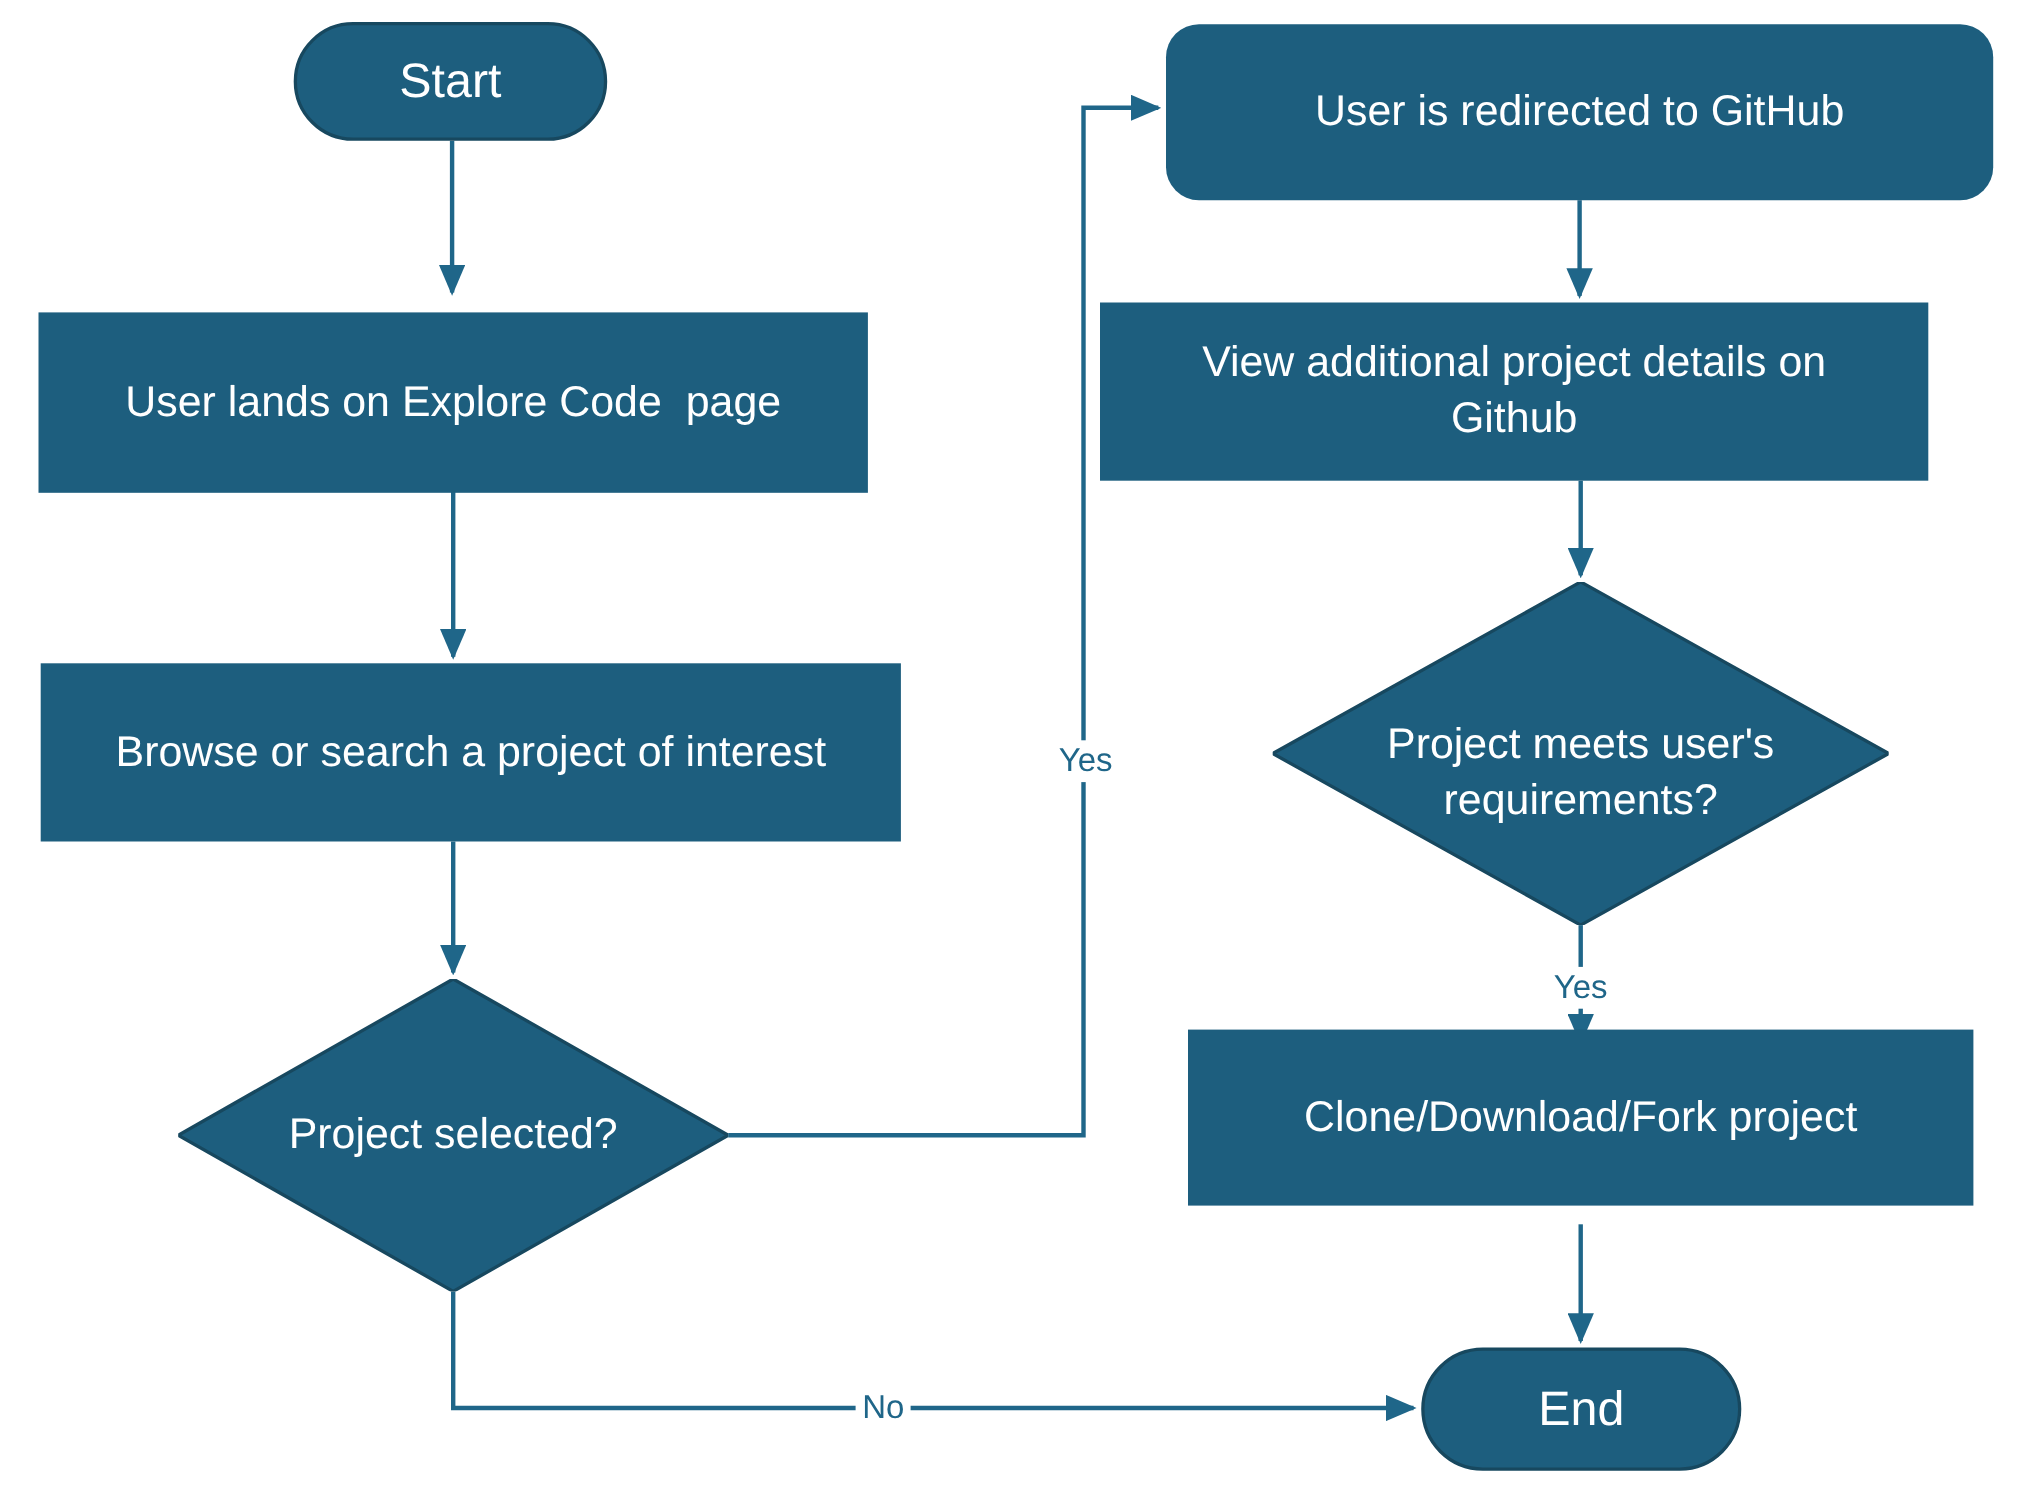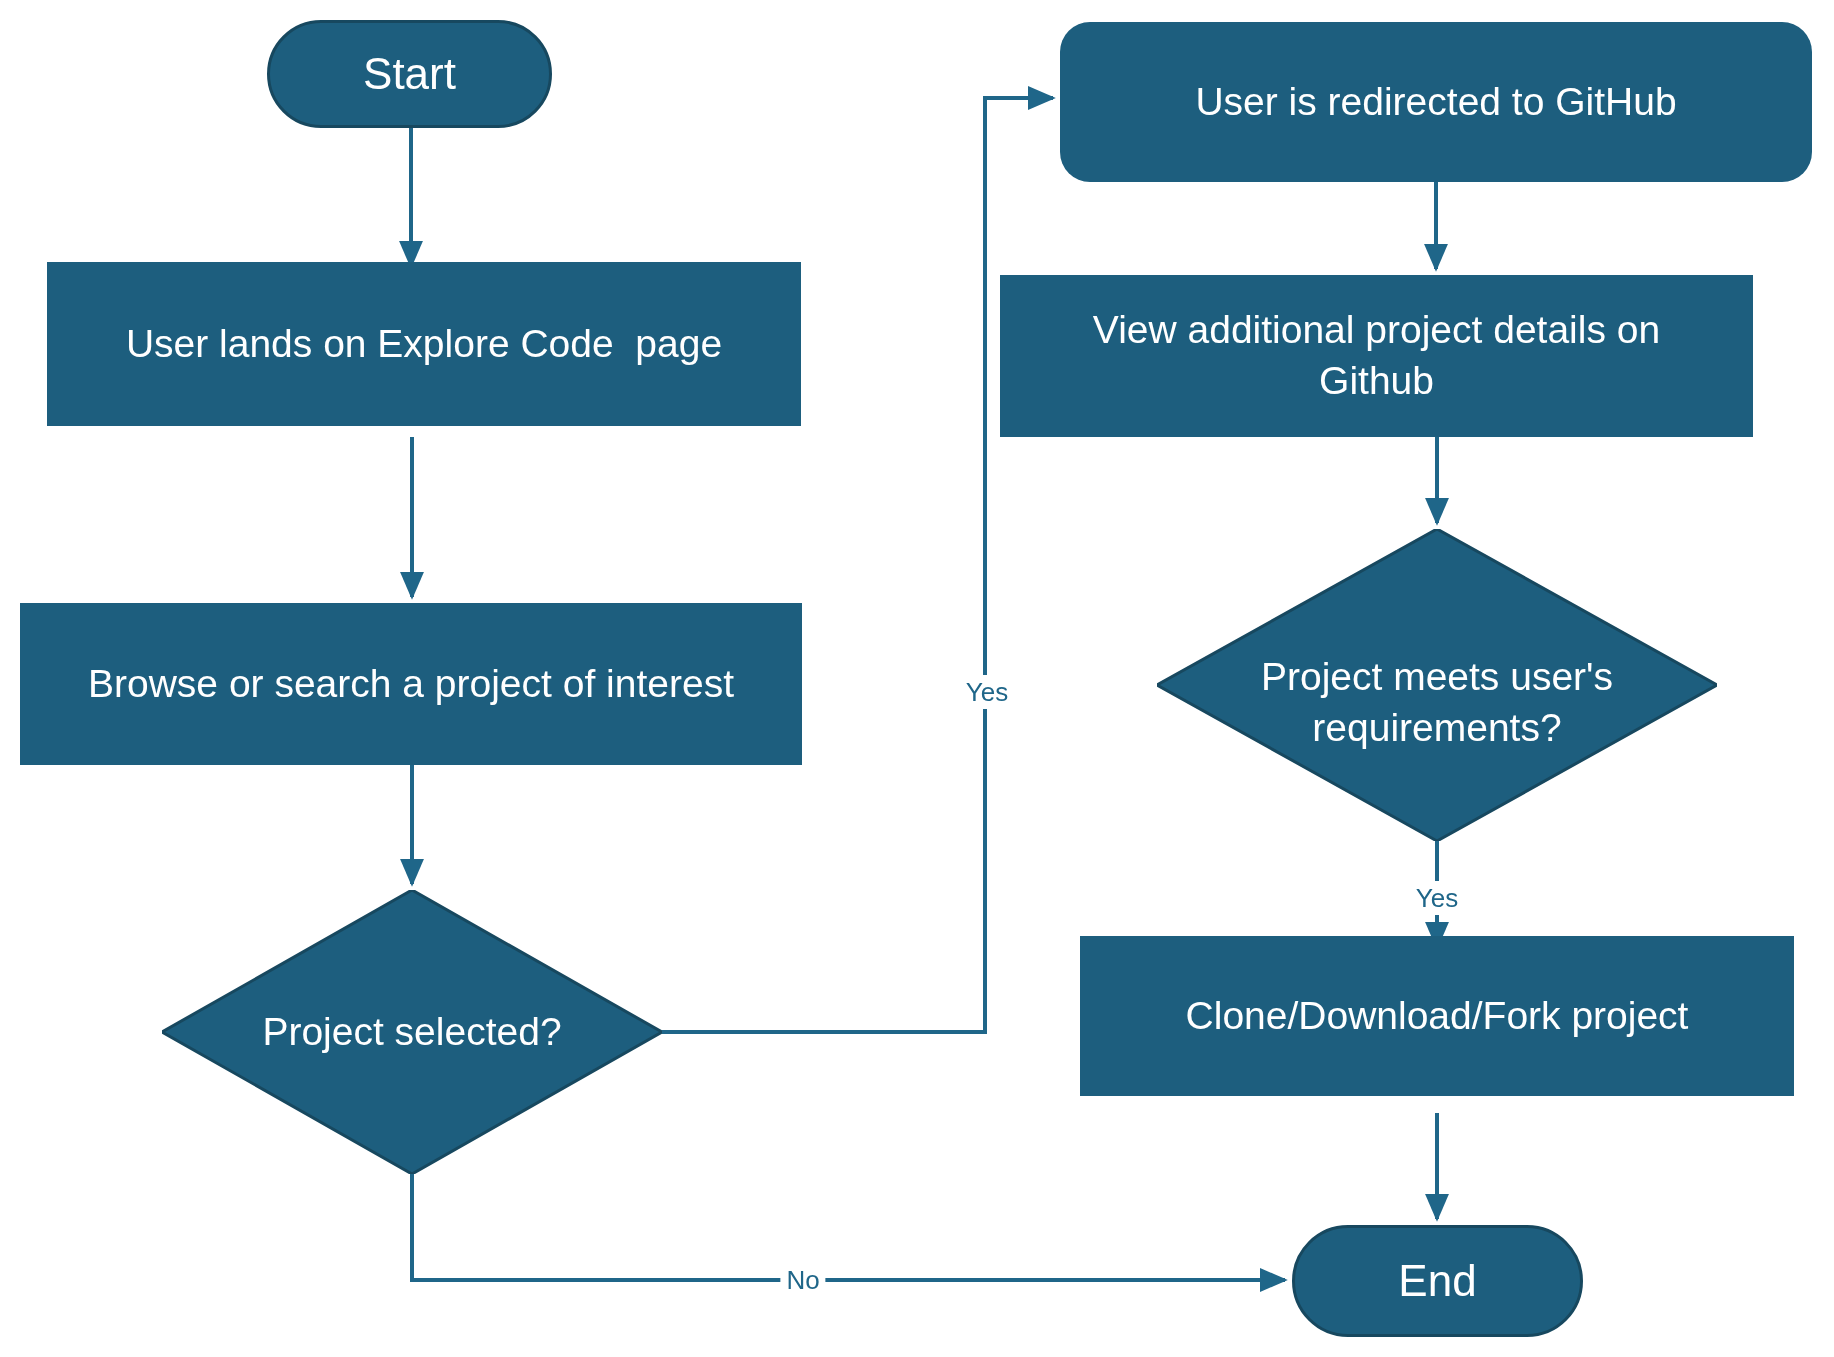--- a/index.html
+++ b/index.html
@@ -35,37 +35,37 @@
     padding:0 30px;
   }
   .stadium .node-label{font-size:44px;}
   .diamond{background:transparent;}
   .diamond svg{position:absolute;left:0;top:0;width:100%;height:100%;}
   .diamond polygon{fill:var(--shape-fill);stroke:var(--shape-stroke);stroke-width:3;vector-effect:non-scaling-stroke;}
   .diamond .node-label{position:relative;z-index:2;}
 
   
   .node-start   {left:267px;  top:20px;   width:285px; height:108px; border-radius:54px;}
-  .node-land    {left:35px;   top:262px;  width:754px; height:164px;margin-left:12px;}
-  .node-browse  {left:20px;   top:603px;  width:782px; height:162px;}
+  .node-land    {left:35px;   top:284px;  width:754px; height:164px;}
+  .node-browse  {left:37px;   top:603px;  width:782px; height:162px;}
   .node-selected{left:162px;  top:890px;  width:500px; height:284px;text-align:center;}
   .node-redirect{left:1060px; top:22px;   width:752px; height:160px;border-radius:30px;}
   .node-details {left:1000px; top:275px;  width:753px; height:162px;}
   .node-details .node-label{max-width:640px;}
   .node-meets   {left:1157px; top:529px;  width:560px; height:312px;}
   .node-meets .node-label{max-width:450px;padding:0;margin-top:36px;}
   .node-clone   {left:1080px; top:936px;  width:714px; height:160px;}
   .node-end     {left:1292px; top:1225px; width:291px; height:112px; border-radius:56px;text-align:center;}
 
   .edge-label{
     position:absolute;
     transform:translate(-50%,-50%);
     background:var(--canvas-bg);
     color:var(--label-text);
-    font-size:26px;
+    font-size:30px;
     line-height:1;
     padding:4px 6px;
   }
   .label-selected-yes{left:987px;  top:692px;}
   .label-meets-yes   {left:1437px; top:898px;}
   .label-selected-no {left:803px;  top:1280px;}
 </style>
 </head>
 <body>
 

